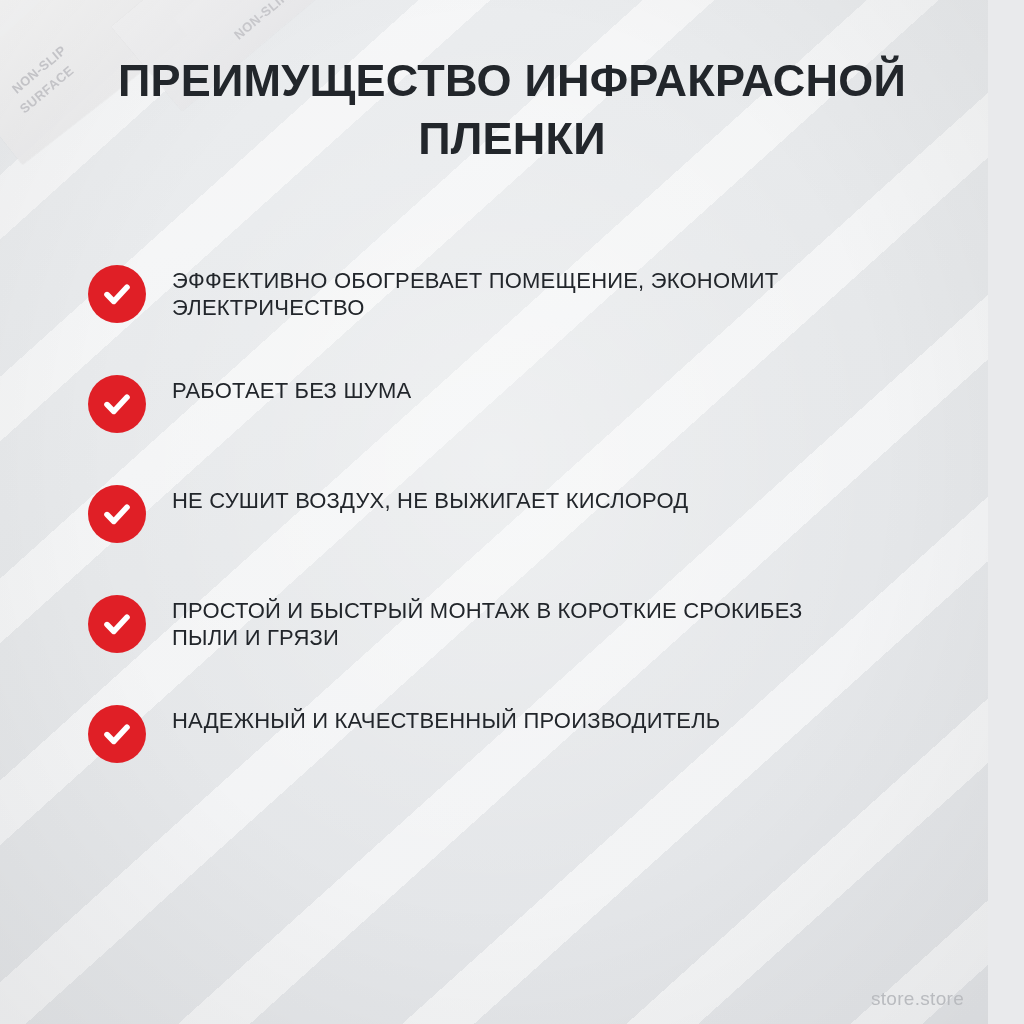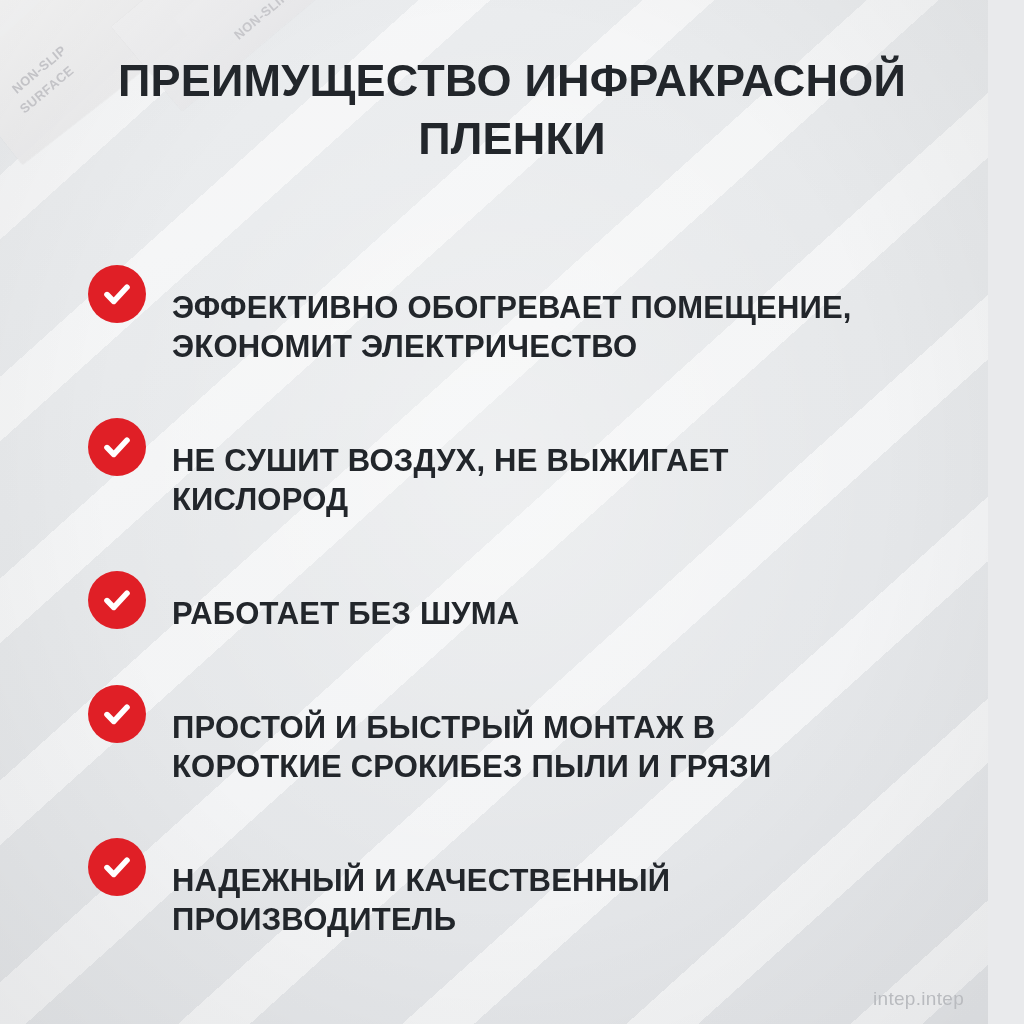--- a/index.html
+++ b/index.html
@@ -119,28 +119,27 @@
     align-items: center;
     justify-content: center;
     margin-top: 2px;
   }
   .check-badge svg {
     display: block;
   }
 
   .benefit-text {
     color: #22262b;
-    font-size: 31px;
+    font-size: 22px;
     line-height: 1.24;
-    font-weight: 700;
+    font-weight: 400;
     letter-spacing: 0.2px;
     text-transform: uppercase;
     max-width: 690px;
     padding-top: 4px;
-    margin-top: 22px;
   }
 
   #watermark {
     position: absolute;
     right: 24px;
     bottom: 14px;
     z-index: 4;
     color: #b9bbbf;
     font-size: 19px;
     font-weight: 400;
@@ -174,30 +173,30 @@
         </span>
         <span class="benefit-text">ЭФФЕКТИВНО ОБОГРЕВАЕТ ПОМЕЩЕНИЕ, ЭКОНОМИТ ЭЛЕКТРИЧЕСТВО</span>
       </div>
 
       <div class="benefit-item">
         <span class="check-badge">
           <svg width="34" height="34" viewBox="0 0 34 34" aria-hidden="true">
             <path d="M7 17.6 L13.8 24.4 L27 10.2" fill="none" stroke="#ffffff" stroke-width="5.6" stroke-linecap="round" stroke-linejoin="round"></path>
           </svg>
         </span>
+        <span class="benefit-text">РАБОТАЕТ БЕЗ ШУМА</span>
+      </div>
+
+      <div class="benefit-item">
+        <span class="check-badge">
+          <svg width="34" height="34" viewBox="0 0 34 34" aria-hidden="true">
+            <path d="M7 17.6 L13.8 24.4 L27 10.2" fill="none" stroke="#ffffff" stroke-width="5.6" stroke-linecap="round" stroke-linejoin="round"></path>
+          </svg>
+        </span>
         <span class="benefit-text">НЕ СУШИТ ВОЗДУХ, НЕ ВЫЖИГАЕТ КИСЛОРОД</span>
-      </div>
-
-      <div class="benefit-item">
-        <span class="check-badge">
-          <svg width="34" height="34" viewBox="0 0 34 34" aria-hidden="true">
-            <path d="M7 17.6 L13.8 24.4 L27 10.2" fill="none" stroke="#ffffff" stroke-width="5.6" stroke-linecap="round" stroke-linejoin="round"></path>
-          </svg>
-        </span>
-        <span class="benefit-text">РАБОТАЕТ БЕЗ ШУМА</span>
       </div>
 
       <div class="benefit-item">
         <span class="check-badge">
           <svg width="34" height="34" viewBox="0 0 34 34" aria-hidden="true">
             <path d="M7 17.6 L13.8 24.4 L27 10.2" fill="none" stroke="#ffffff" stroke-width="5.6" stroke-linecap="round" stroke-linejoin="round"></path>
           </svg>
         </span>
         <span class="benefit-text">ПРОСТОЙ И БЫСТРЫЙ МОНТАЖ В КОРОТКИЕ СРОКИБЕЗ ПЫЛИ И ГРЯЗИ</span>
       </div>
@@ -207,14 +206,14 @@
           <svg width="34" height="34" viewBox="0 0 34 34" aria-hidden="true">
             <path d="M7 17.6 L13.8 24.4 L27 10.2" fill="none" stroke="#ffffff" stroke-width="5.6" stroke-linecap="round" stroke-linejoin="round"></path>
           </svg>
         </span>
         <span class="benefit-text">НАДЕЖНЫЙ И КАЧЕСТВЕННЫЙ ПРОИЗВОДИТЕЛЬ</span>
       </div>
 
     </div>
   </div>
 
-  <div id="watermark">intep.intep</div>
+  <div id="watermark">store.store</div>
 </div>
 
 </body></html>

